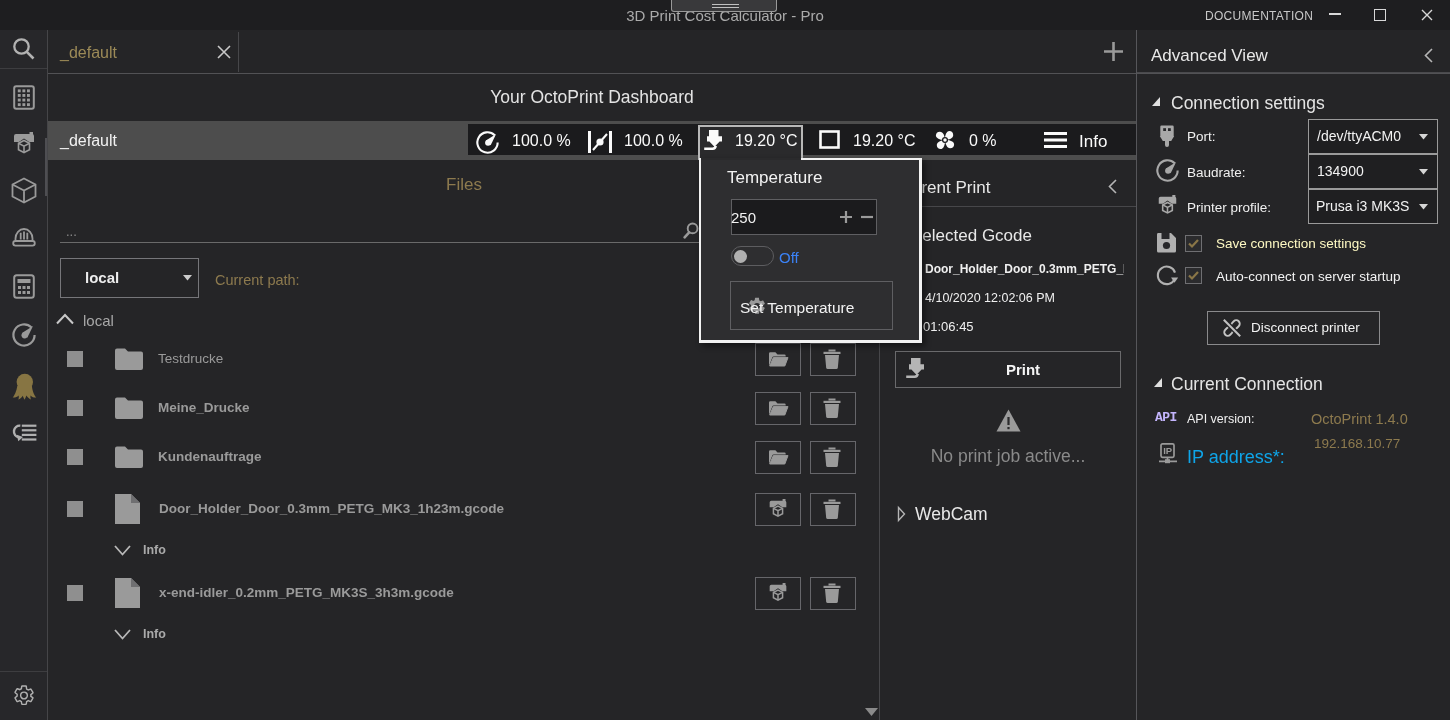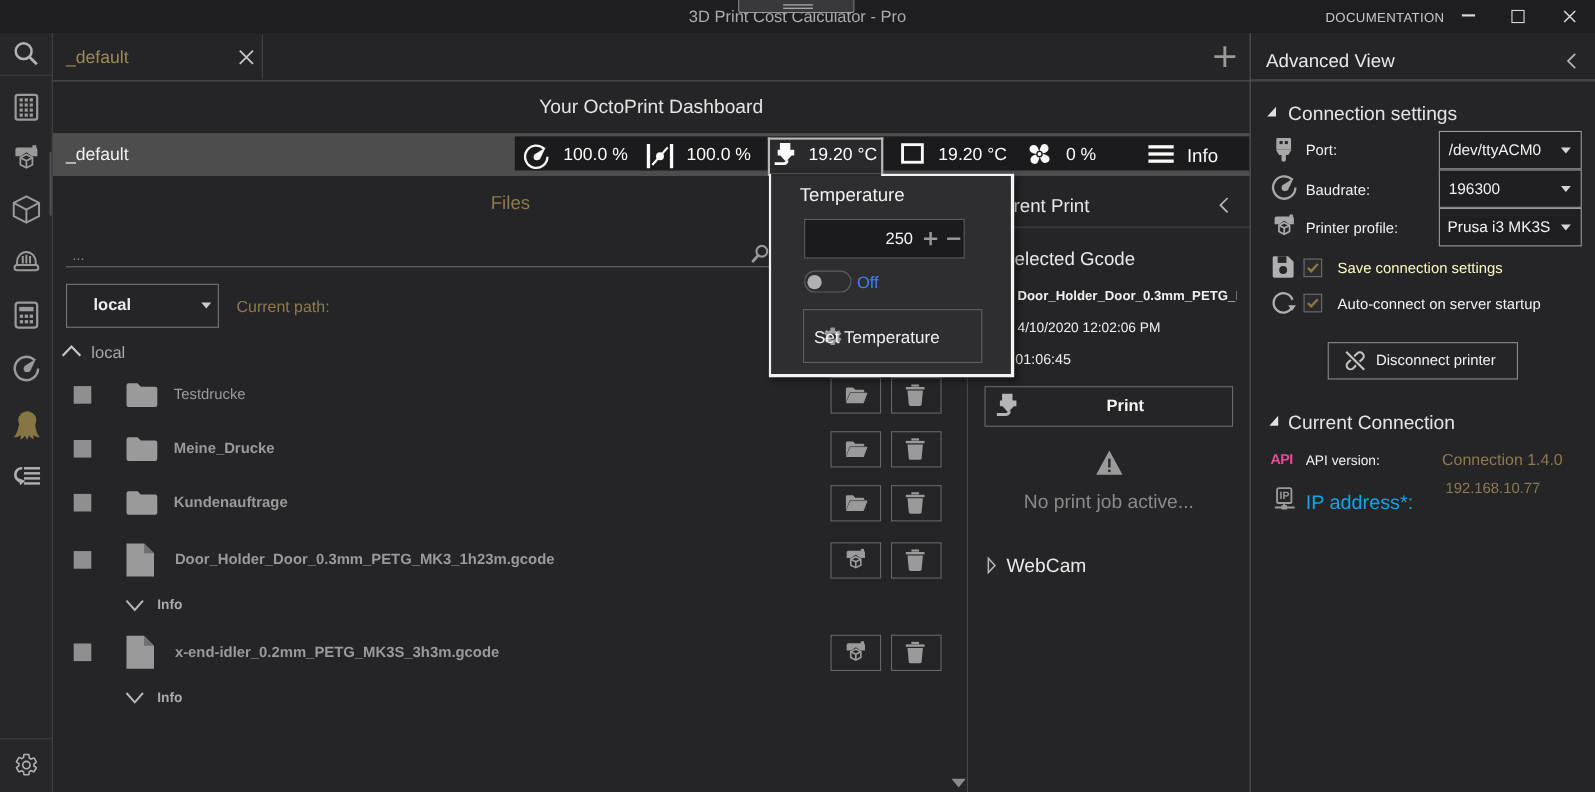--- a/index.html
+++ b/index.html
@@ -378,21 +378,21 @@
     <path d="M0,0 L4.5,5.5 L9,0 Z" fill="#d5d5d5"></path>
   </svg>
 
 <svg style="left:1156px;top:159px" width="23" height="23" viewBox="0 0 24 24">
     <path d="M19.5,4.5 A10.6,10.6 0 1 0 22.6,12" stroke="#a8a8a8" stroke-width="2.2" fill="none"></path>
     <circle cx="12.6" cy="12.3" r="3.1" fill="#a8a8a8"></circle>
     <path d="M21,3 L10.4,9.8 L15.3,14.8 Z" fill="#a8a8a8"></path>
   </svg>
 <div class="t" style="left:1187px;top:165px;font-size:13.5px;color:#f0f0f0">Baudrate:</div>
 <div class="ab" style="left:1308px;top:154px;width:130px;height:35px;background:#1f1f21;border:1px solid #9a9a9a;box-sizing:border-box"></div>
-<div class="t" style="left:1317px;top:163px;font-size:14px;color:#f2f2f2">196300</div>
+<div class="t" style="left:1317px;top:163px;font-size:14px;color:#f2f2f2">134900</div>
 <svg style="left:1419px;top:169px" width="9" height="6" viewBox="0 0 9 6">
     <path d="M0,0 L4.5,5.5 L9,0 Z" fill="#d5d5d5"></path>
   </svg>
 
 <svg style="left:1157px;top:194px" width="21" height="23" viewBox="0 0 24 26">
     <path d="M2,11 V5 a2,2 0 0 1 2,-2 h16 a2,2 0 0 1 2,2 V11 h-4.8 l-5.2,-3.6 -5.2,3.6 z" fill="#a8a8a8"></path>
     <rect x="17.5" y="1" width="3.5" height="3.5" fill="#a8a8a8"></rect>
     <g stroke="#a8a8a8" stroke-width="1.8" fill="none">
       <path d="M12,9.5 L17.5,12.3 V18.7 L12,21.5 L6.5,18.7 V12.3 Z"></path>
       <path d="M6.5,12.3 L12,15.1 L17.5,12.3 M12,15.1 V21.5"></path>
@@ -433,38 +433,38 @@
       <rect x="11" y="7.5" width="9.5" height="7" rx="3.5"></rect>
     </g>
     <path d="M2.5,2.5 L19.5,19.5" stroke="#252527" stroke-width="4.6"></path>
     <path d="M2.8,2.8 L19.2,19.2" stroke="#c3c3c3" stroke-width="2"></path>
   </svg>
 <div class="t" style="left:1251px;top:320px;font-size:13.5px;color:#f2f2f2">Disconnect printer</div>
 <svg style="left:1154px;top:378px" width="8" height="9" viewBox="0 0 8 9">
     <path d="M8,0 V9 H0 Z" fill="#e0e0e0"></path>
   </svg>
 <div class="t" style="left:1171px;top:374px;font-size:17.5px;color:#e4e4e4">Current Connection</div>
-<div class="t" style="left:1155px;top:410px;font-size:13px;font-weight:bold;font-family:Liberation Sans, sans-serif;color:#ec4899;letter-spacing:-0.5px">API</div>
+<div class="t" style="left:1155px;top:410px;font-size:13px;font-weight:bold;font-family:Liberation Mono, monospace;color:#c4b5fd;letter-spacing:-0.5px">API</div>
 <div class="t" style="left:1187px;top:412px;font-size:12.5px;color:#f0f0f0">API version:</div>
-<div class="t" style="left:1311px;top:411px;font-size:14.5px;color:#8d7a4e">Connection 1.4.0</div>
+<div class="t" style="left:1311px;top:411px;font-size:14.5px;color:#8d7a4e">OctoPrint 1.4.0</div>
 
 <svg style="left:1158px;top:443px" width="20" height="20" viewBox="0 0 20 20">
     <rect x="3" y="0.8" width="13" height="13.5" rx="1.5" stroke="#9a9a9a" stroke-width="1.7" fill="none"></rect>
     <path d="M9.5,14.3 V18 M1,18.4 H19" stroke="#9a9a9a" stroke-width="1.7" fill="none"></path>
     <rect x="7" y="16.2" width="5" height="4" fill="#9a9a9a"></rect>
     <text x="9.7" y="11" font-size="9.5" font-weight="bold" fill="#9a9a9a" text-anchor="middle" font-family="Liberation Sans">IP</text>
   </svg>
 <div class="t" style="left:1187px;top:447px;font-size:18px;color:#0ea5e9">IP address*:</div>
 <div class="t" style="left:1314px;top:436px;font-size:13.5px;color:#8d7a4e">192.168.10.77</div>
 
 <div class="ab" style="left:699px;top:158px;width:223px;height:185px;background:#2e2e30;border:2px solid #f2f2f2;border-bottom-width:3px;border-right-width:3px;box-sizing:border-box;box-shadow:3px 3px 6px rgba(0,0,0,0.45)"></div>
 <div class="ab" style="left:701px;top:158px;width:100px;height:2px;background:#2a2a2c"></div>
 <div class="t" style="left:727px;top:168px;font-size:17px;color:#f2f2f2">Temperature</div>
 <div class="ab" style="left:731px;top:199px;width:146px;height:36px;background:#1b1b1d;border:1px solid #5f5f62;box-sizing:border-box"></div>
-<div class="t" style="left:731px;top:209px;width:99px;text-align:right;font-size:15px;color:#f2f2f2">250</div>
+<div class="t" style="left:731px;top:209px;width:99px;font-size:15px;color:#f2f2f2">250</div>
 <svg style="left:839px;top:210px" width="14" height="14" viewBox="0 0 14 14">
     <path d="M7,1 V13 M1,7 H13" stroke="#9a9a9a" stroke-width="2.2" fill="none"></path>
   </svg>
 <svg style="left:860px;top:210px" width="14" height="14" viewBox="0 0 14 14">
     <path d="M1,7 H13" stroke="#9a9a9a" stroke-width="2.2" fill="none"></path>
   </svg>
 <div class="ab" style="left:731px;top:246px;width:43px;height:20px;border:1.5px solid #5d5d60;border-radius:10px;box-sizing:border-box"></div>
 <div class="ab" style="left:734px;top:250px;width:13px;height:13px;border-radius:50%;background:#b0b0b0"></div>
 <div class="t" style="left:779px;top:249px;font-size:15px;color:#3b82f6">Off</div>
 <div class="ab" style="left:730px;top:281px;width:163px;height:49px;border:1px solid #5f5f62;box-sizing:border-box"></div>

